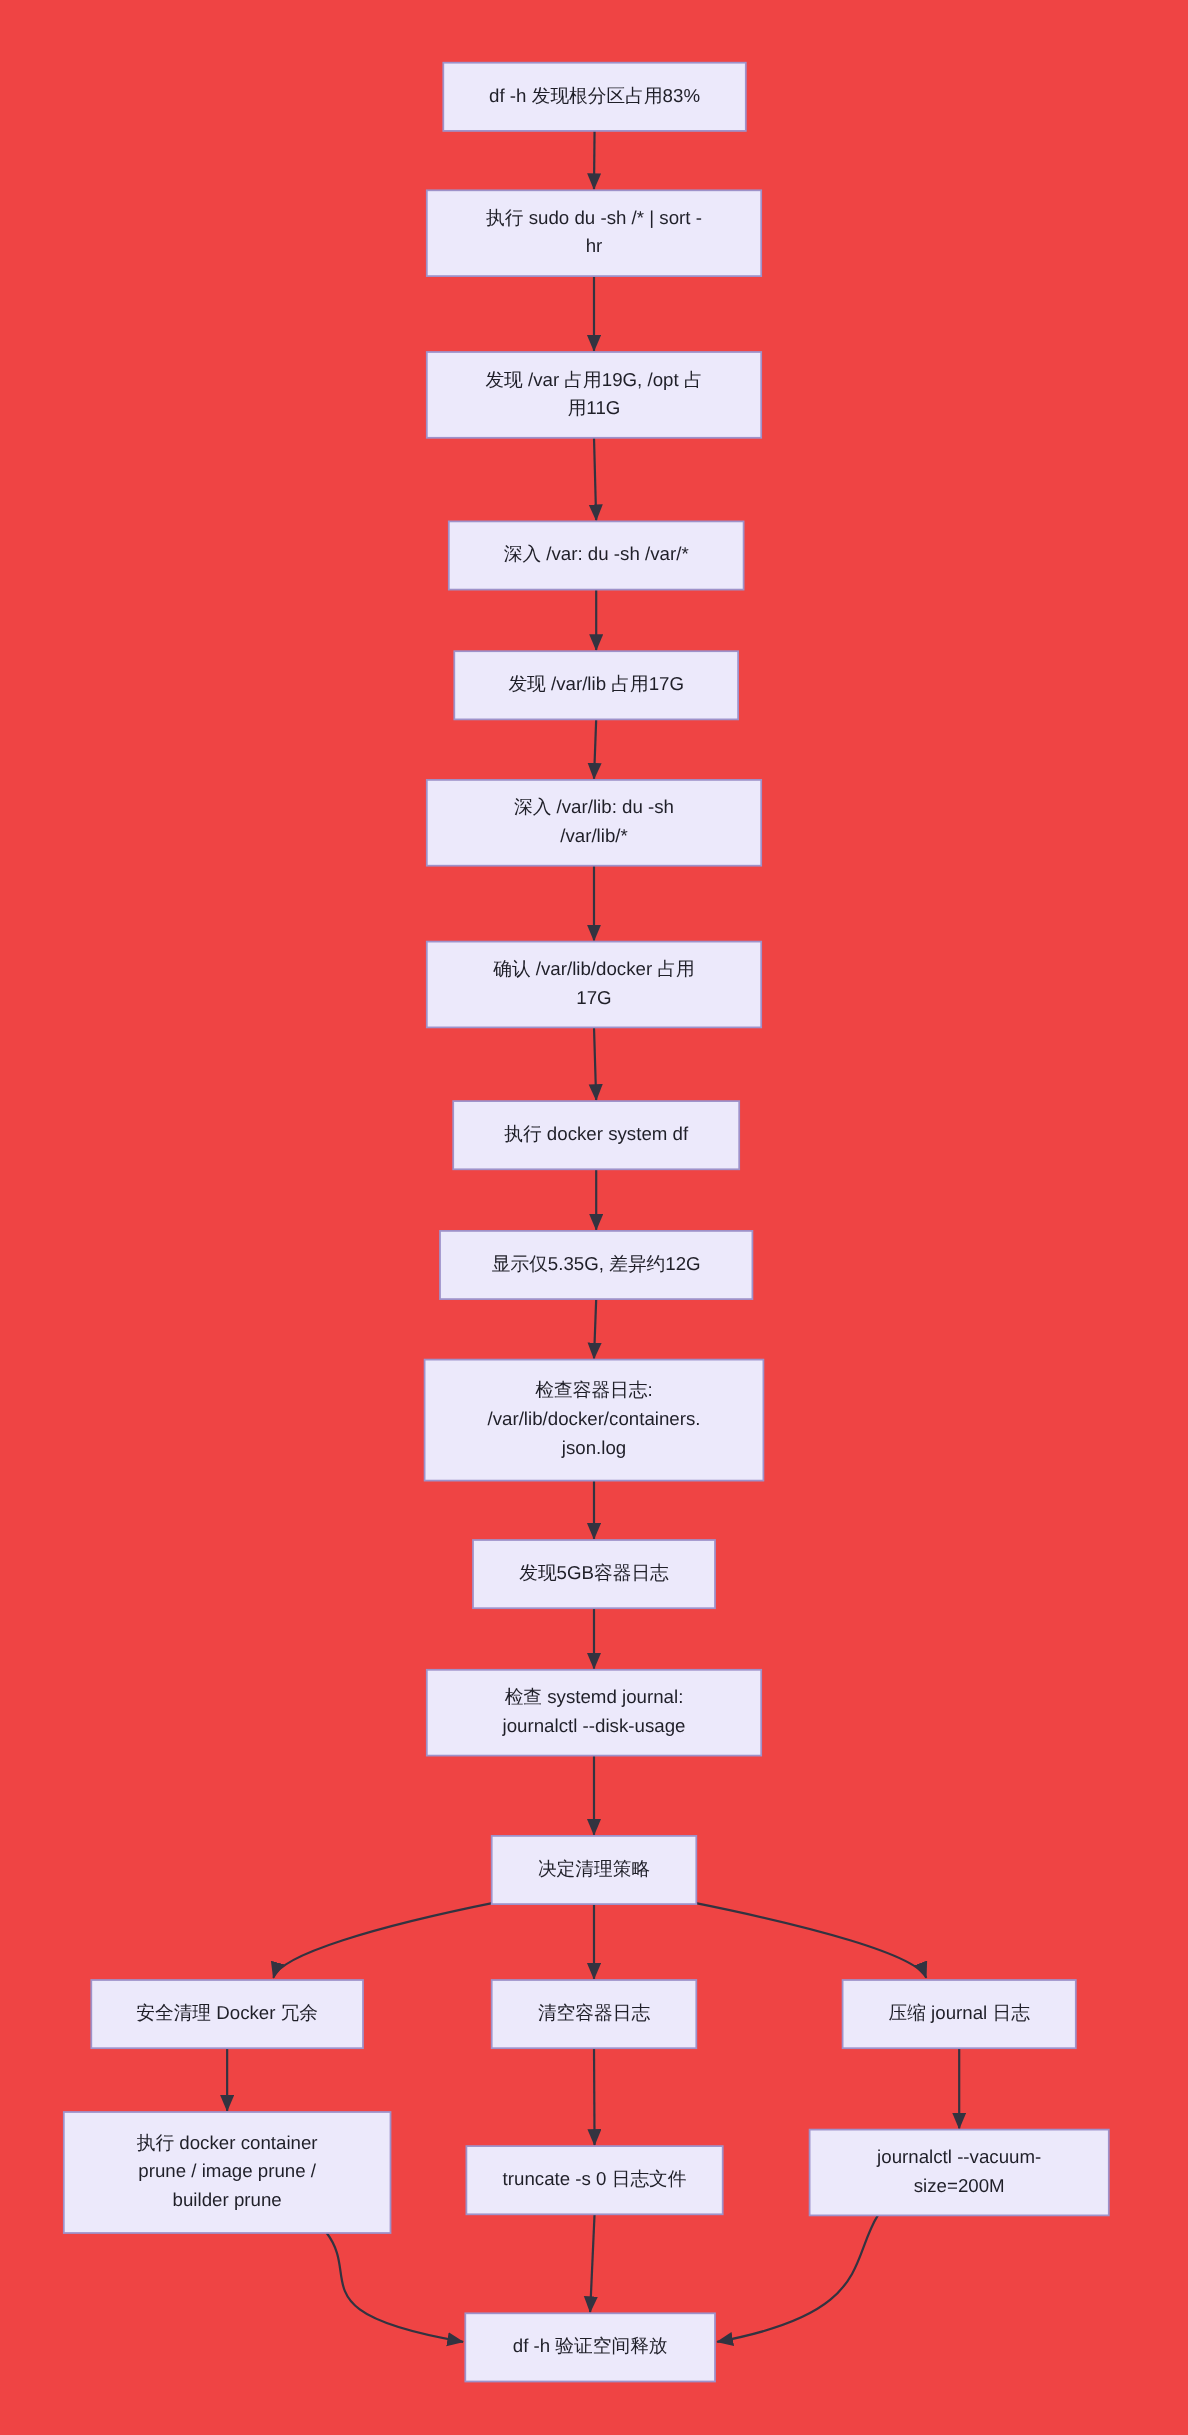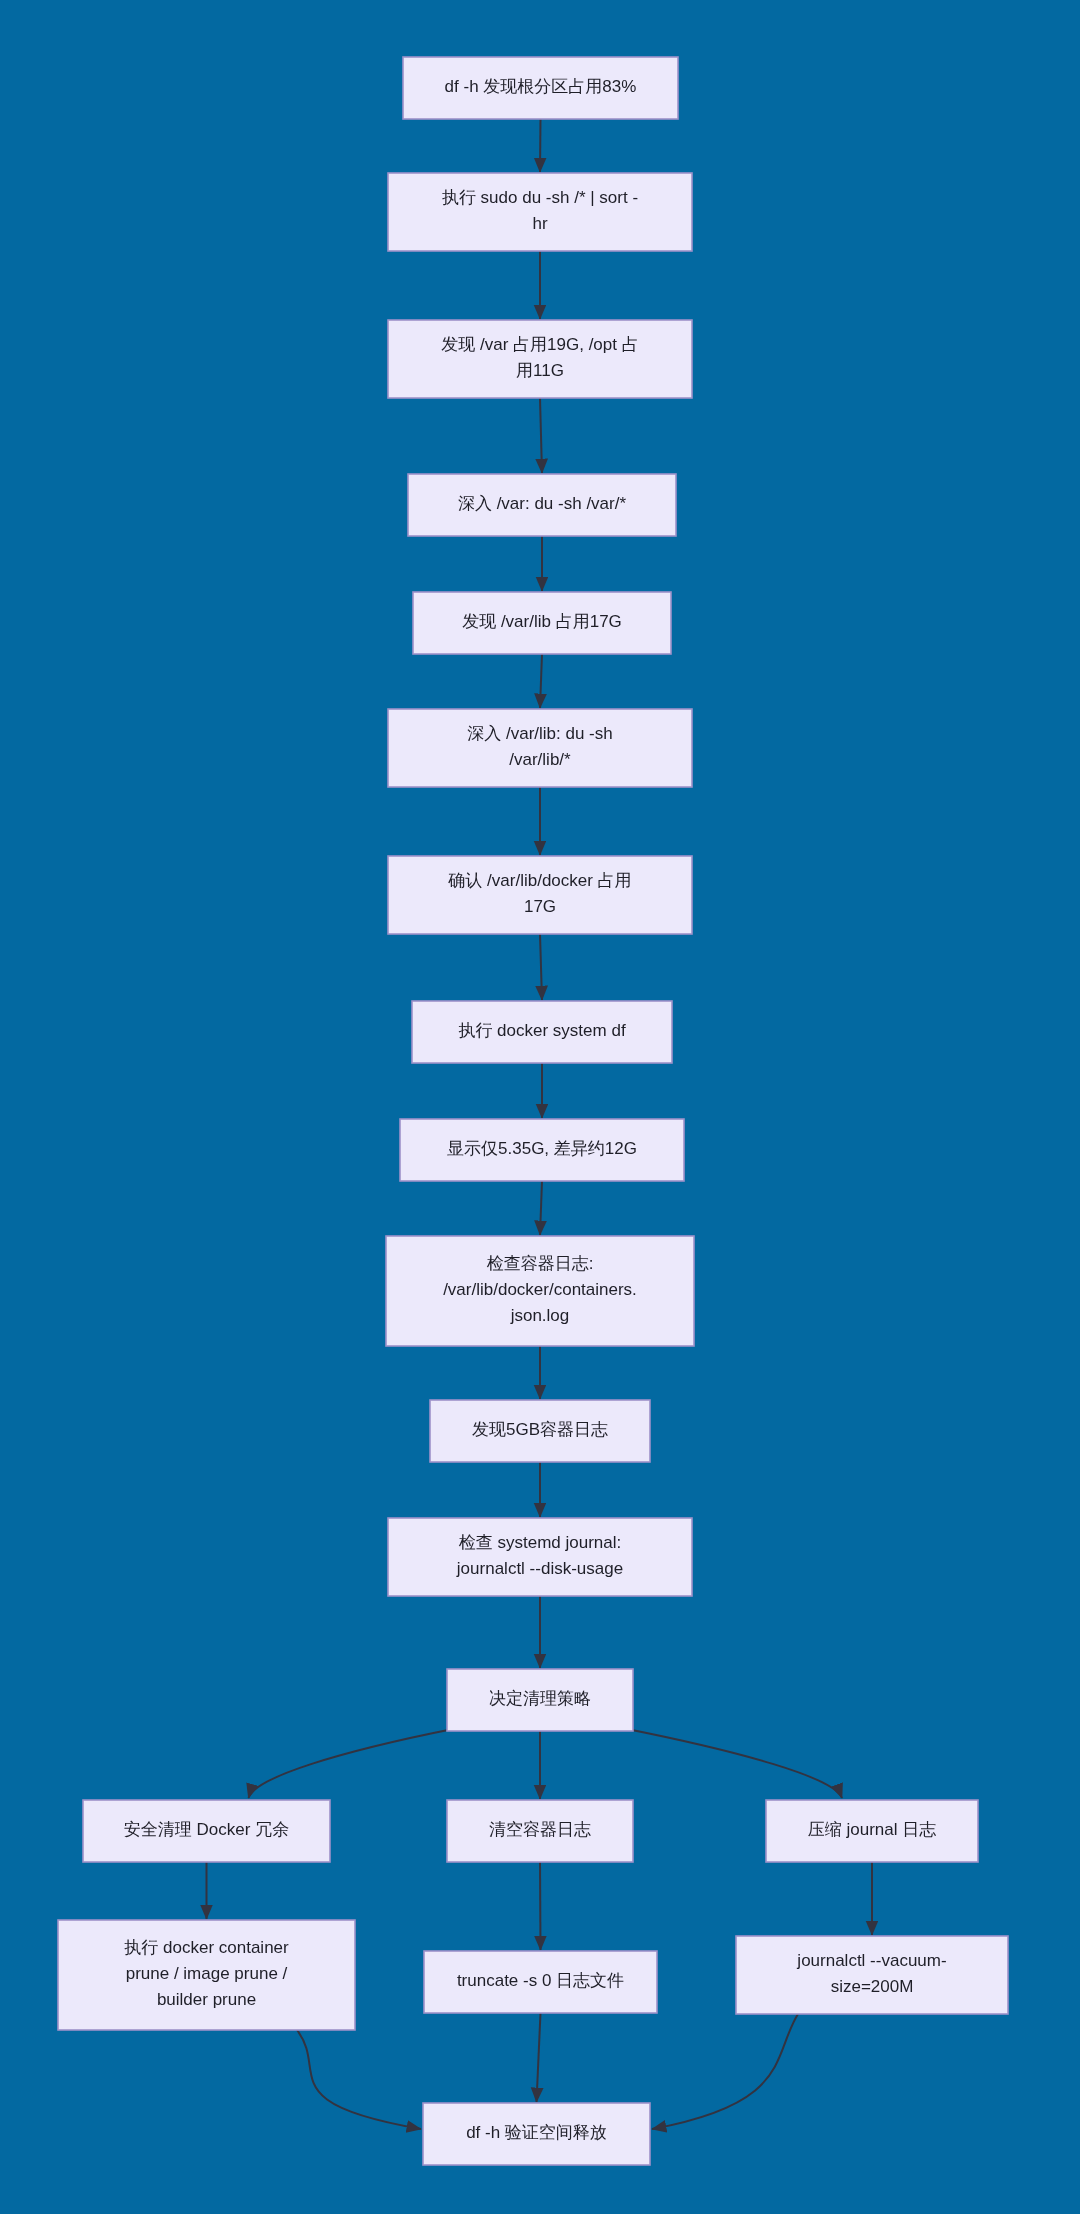--- a/index.html
+++ b/index.html
@@ -10,21 +10,21 @@
   body {
     width: 1080px;
     height: 2214px;
     font-family: "Liberation Sans", "DejaVu Sans", sans-serif;
     overflow: hidden;
   }
   #flowchart-root {
     position: relative;
     width: 1080px;
     height: 2214px;
-    background: #0369a1;
+    background: #ef4444;
   }
   svg.flow-canvas {
     position: absolute;
     top: 0;
     left: 0;
     width: 1080px;
     height: 2214px;
   }
   .node-rect {
     fill: #ece9fb;

